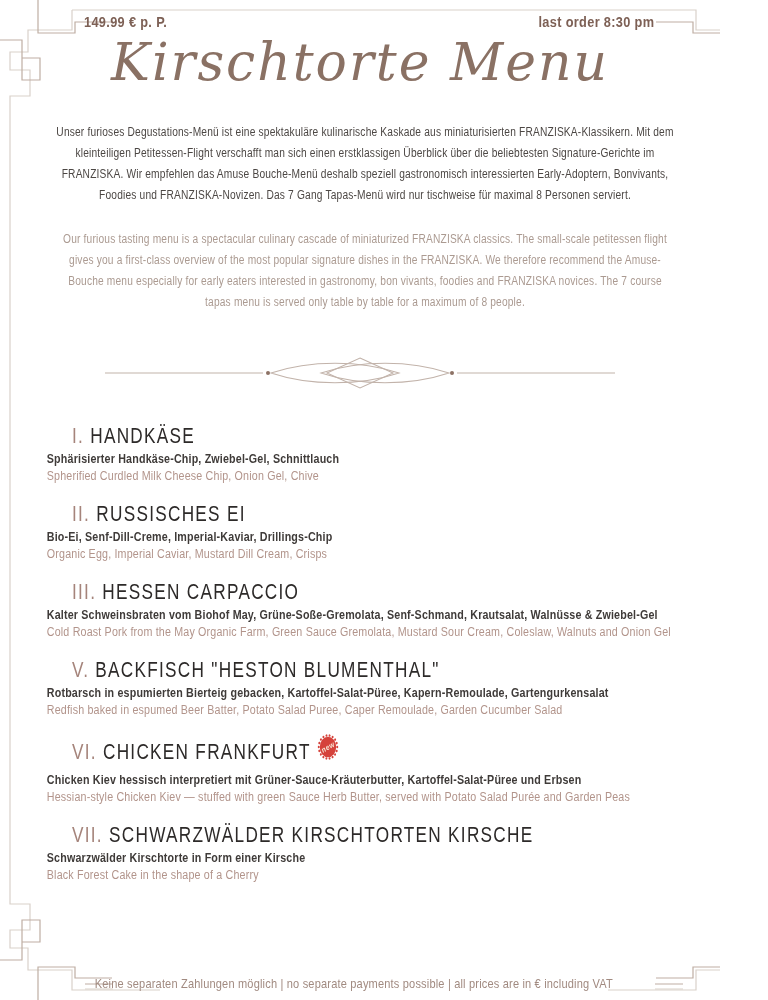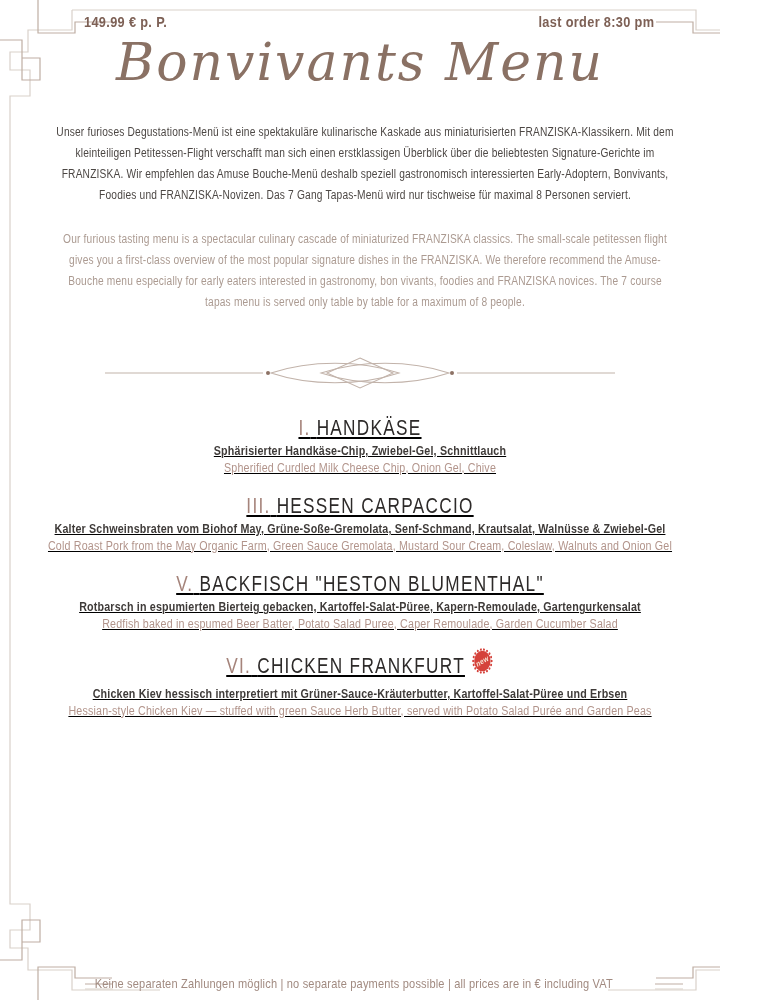--- a/index.html
+++ b/index.html
@@ -28,21 +28,21 @@
 
   .intro{
     width:730px;margin:24px auto 0;text-align:center;
     font-size:12px;line-height:21px;letter-spacing:.2px;
   }
   .intro.de{color:#4c4744;margin-top:24px;}
   .intro.en{color:#ab9a91;margin-top:23px;}
 
   .divider{display:block;margin:42px auto 0;}
 
-  .items{margin-top:25px;text-align:center;text-decoration:underline;}
+  .items{margin-top:33px;}
   .item{margin-bottom:18px;}
   .item-h{
     margin:0 0 3px 0;font-weight:normal;white-space:nowrap;
     font-size:21.5px;line-height:25px;letter-spacing:1.6px;color:#2d2a29;
     transform:scaleX(0.8);transform-origin:50% 50%;
   }
   .item-h .numeral{color:#a5847b;}
   .desc{
     margin:0;font-size:12.3px;line-height:15.5px;letter-spacing:.2px;white-space:nowrap;
     transform:scaleX(0.87);transform-origin:50% 50%;
@@ -74,21 +74,21 @@
       <path d="M656,978 H693 V967 H730 V1000 M768,960 H746 V920 H728 V942 H746"></path>
       <path d="M85,984 H113 M655,984 H683"></path>
     </g>
   </svg>
 
   <div class="top-row">
     <span class="meta-text cx-left">149.99 € p. P.</span>
     <span class="meta-text cx-right">last order 8:30 pm</span>
   </div>
 
-  <h1 class="title">Bonvivants Menu</h1>
+  <h1 class="title">Kirschtorte Menu</h1>
 
   <p class="intro de cx">Unser furioses Degustations-Menü ist eine spektakuläre kulinarische Kaskade aus miniaturisierten FRANZISKA-Klassikern. Mit dem kleinteiligen Petitessen-Flight verschafft man sich einen erstklassigen Überblick über die beliebtesten Signature-Gerichte im FRANZISKA. Wir empfehlen das Amuse Bouche-Menü deshalb speziell gastronomisch interessierten Early-Adoptern, Bonvivants, Foodies und FRANZISKA-Novizen. Das 7 Gang Tapas-Menü wird nur tischweise für maximal 8 Personen serviert.</p>
   <p class="intro en cx">Our furious tasting menu is a spectacular culinary cascade of miniaturized FRANZISKA classics. The small-scale petitessen flight gives you a first-class overview of the most popular signature dishes in the FRANZISKA. We therefore recommend the Amuse-Bouche menu especially for early eaters interested in gastronomy, bon vivants, foodies and FRANZISKA novices. The 7 course tapas menu is served only table by table for a maximum of 8 people.</p>
 
   <svg class="divider" width="510" height="36" viewBox="0 0 510 36" aria-hidden="true">
     <g fill="none" stroke="#c2b3aa" stroke-width="1.1">
       <path d="M0,18 H158"></path>
       <path d="M166,18 C205,5 255,5 294,18 C255,31 205,31 166,18 Z"></path>
       <path d="M216,18 C255,5 305,5 344,18 C305,31 255,31 216,18 Z"></path>
       <path d="M255,3 L288,18 L255,33 L222,18 Z"></path>
@@ -99,20 +99,25 @@
   </svg>
 
   <div class="items">
 
     <div class="item">
       <h2 class="item-h"><span class="numeral">I.</span> <span>HANDKÄSE</span></h2>
       <p class="desc de">Sphärisierter Handkäse-Chip, Zwiebel-Gel, Schnittlauch</p>
       <p class="desc en">Spherified Curdled Milk Cheese Chip, Onion Gel, Chive</p>
     </div>
 
+    <div class="item">
+      <h2 class="item-h"><span class="numeral">II.</span> <span>RUSSISCHES EI</span></h2>
+      <p class="desc de">Bio-Ei, Senf-Dill-Creme, Imperial-Kaviar, Drillings-Chip</p>
+      <p class="desc en">Organic Egg, Imperial Caviar, Mustard Dill Cream, Crisps</p>
+    </div>
 
     <div class="item">
       <h2 class="item-h"><span class="numeral">III.</span> <span>HESSEN CARPACCIO</span></h2>
       <p class="desc de">Kalter Schweinsbraten vom Biohof May, Grüne-Soße-Gremolata, Senf-Schmand, Krautsalat, Walnüsse &amp; Zwiebel-Gel</p>
       <p class="desc en">Cold Roast Pork from the May Organic Farm, Green Sauce Gremolata, Mustard Sour Cream, Coleslaw, Walnuts and Onion Gel</p>
     </div>
 
 
     <div class="item">
       <h2 class="item-h"><span class="numeral">V.</span> <span>BACKFISCH "HESTON BLUMENTHAL"</span></h2>
@@ -123,20 +128,25 @@
     <div class="item">
       <h2 class="item-h"><span class="numeral">VI.</span> <span>CHICKEN FRANKFURT</span><span class="badge"><svg width="28" height="28" viewBox="0 0 30 30" aria-hidden="true">
               <circle cx="15" cy="15" r="12.4" fill="none" stroke="#d5423b" stroke-width="2.6" stroke-dasharray="0.1 4.2" stroke-linecap="round"></circle>
               <circle cx="15" cy="15" r="11" fill="#d5423b"></circle>
               <text x="15" y="18" text-anchor="middle" font-family="Liberation Sans, sans-serif" font-size="8.5" font-weight="bold" fill="#f7ead9" letter-spacing="0.5" transform="rotate(-24 15 15)">new</text>
             </svg></span></h2>
       <p class="desc de">Chicken Kiev hessisch interpretiert mit Grüner-Sauce-Kräuterbutter, Kartoffel-Salat-Püree und Erbsen</p>
       <p class="desc en">Hessian-style Chicken Kiev — stuffed with green Sauce Herb Butter, served with Potato Salad Purée and Garden Peas</p>
     </div>
 
+    <div class="item">
+      <h2 class="item-h"><span class="numeral">VII.</span> <span>SCHWARZWÄLDER KIRSCHTORTEN KIRSCHE</span></h2>
+      <p class="desc de">Schwarzwälder Kirschtorte in Form einer Kirsche</p>
+      <p class="desc en">Black Forest Cake in the shape of a Cherry</p>
+    </div>
 
   </div>
 
   <div class="footer-note">
     <span class="cx" style="display:inline-block">Keine separaten Zahlungen möglich | no separate payments possible | all prices are in € including VAT</span>
   </div>
 
 </div>
 
 </body></html>

